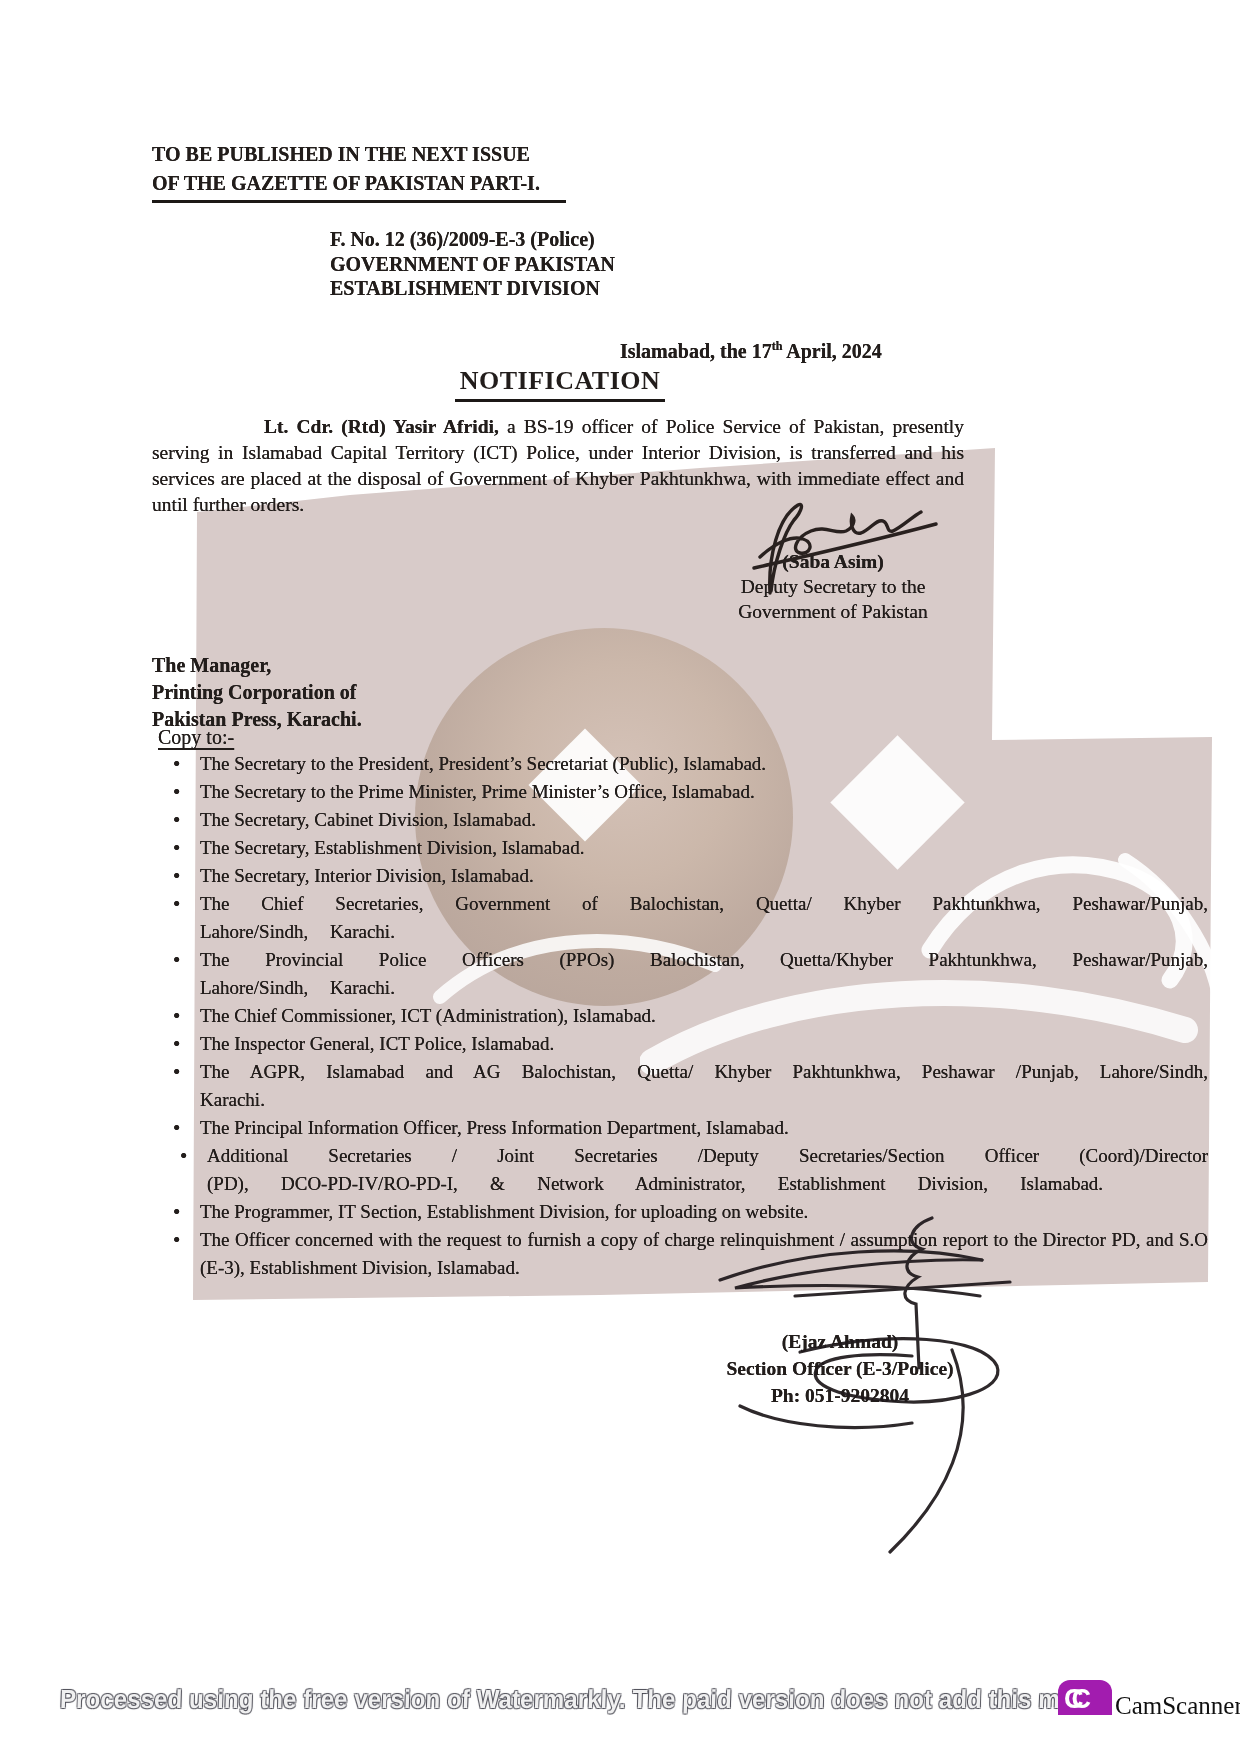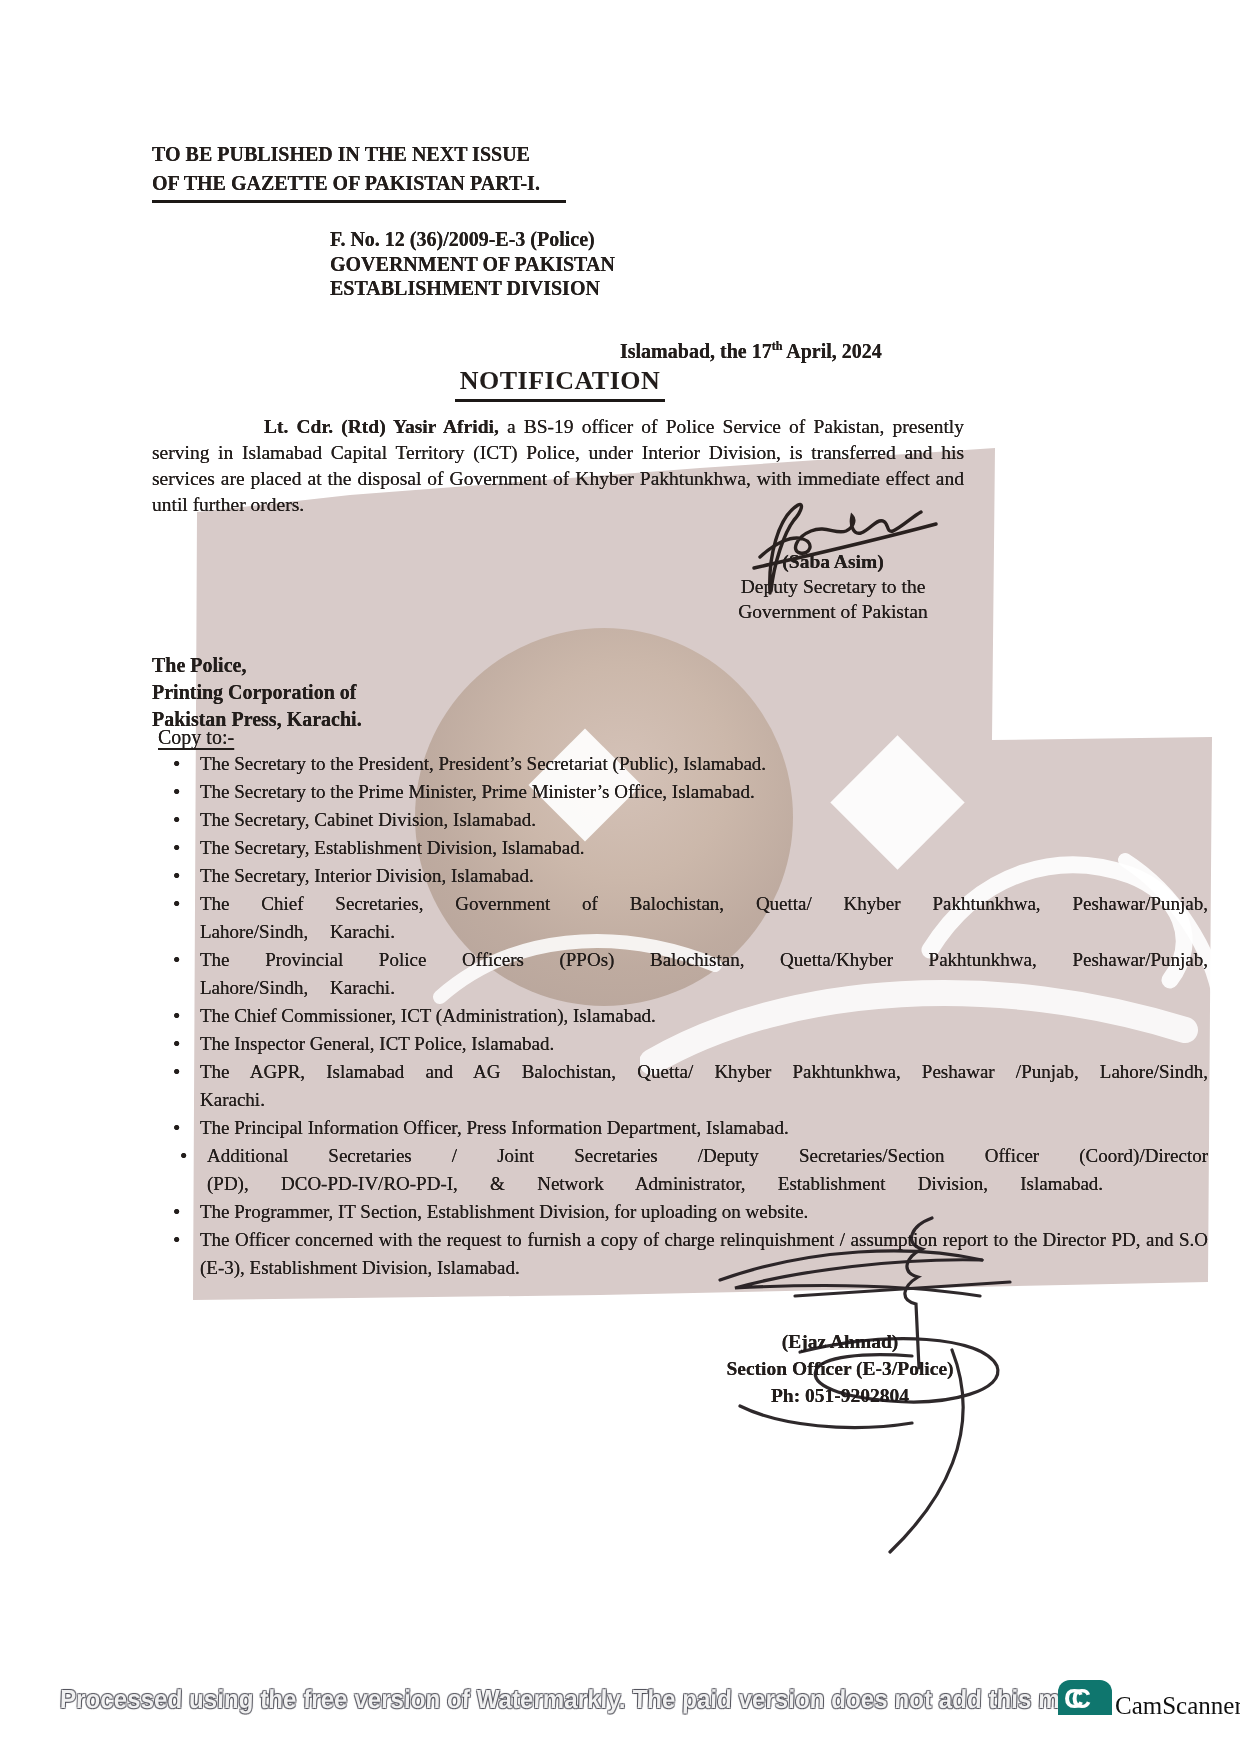--- a/index.html
+++ b/index.html
@@ -61,21 +61,21 @@
   .ws-b{word-spacing:.55em;}
   .ws-c{word-spacing:1.45em;margin-left:7px;}
 
   
   .wmark{left:60px;top:1684px;z-index:20;font-family:"Liberation Sans",sans-serif;
          font-size:26px;font-weight:700;color:rgba(255,255,255,.92);white-space:nowrap;
          transform:scaleX(.93) skewX(-2deg);transform-origin:left center;
          text-shadow:0 0 2px rgba(62,62,72,.95),1px 1px 0 rgba(62,62,72,.6),
                      -1px -1px 0 rgba(62,62,72,.6),1px -1px 0 rgba(62,62,72,.6),
                      -1px 1px 0 rgba(62,62,72,.6);}
-  .cs-logo{left:1058px;top:1680px;width:54px;height:54px;background:#0f766e;border-radius:12px;
+  .cs-logo{left:1058px;top:1680px;width:54px;height:54px;background:#a21caf;border-radius:12px;
            overflow:hidden;z-index:21;}
   .cs-logo .glyph{position:absolute;top:4px;left:6px;width:100%;text-align:left;
                   font-family:"Liberation Sans",sans-serif;font-weight:700;font-size:27px;
                   color:#ffffff;letter-spacing:-12px;}
   .cs-logo .teal{position:absolute;bottom:0;left:0;width:100%;height:12px;background:#2fd7b0;}
   .cs-label{left:1115px;top:1692px;font-family:"Liberation Serif",serif;font-size:25px;
             color:#101010;z-index:22;}
 </style>
 </head>
 <body>
@@ -123,21 +123,21 @@
       <path d="M14,73 C62,62 125,48 196,29"></path>
     </g>
   </svg>
   <div class="abs saba-block inkish">
     <div class="nm">(Saba Asim)</div>
     <div>Deputy Secretary to the</div>
     <div>Government of Pakistan</div>
   </div>
 
   <div class="abs addressee inkish">
-    <div>The Police,</div>
+    <div>The Manager,</div>
     <div>Printing Corporation of</div>
     <div>Pakistan Press, Karachi.</div>
   </div>
 
   <div class="abs copy-label inkish">Copy to:-</div>
 
   <ul class="abs copy-list inkish">
     <li>The Secretary to the President, President’s Secretariat (Public), Islamabad.</li>
     <li>The Secretary to the Prime Minister, Prime Minister’s Office, Islamabad.</li>
     <li>The Secretary, Cabinet Division, Islamabad.</li>

